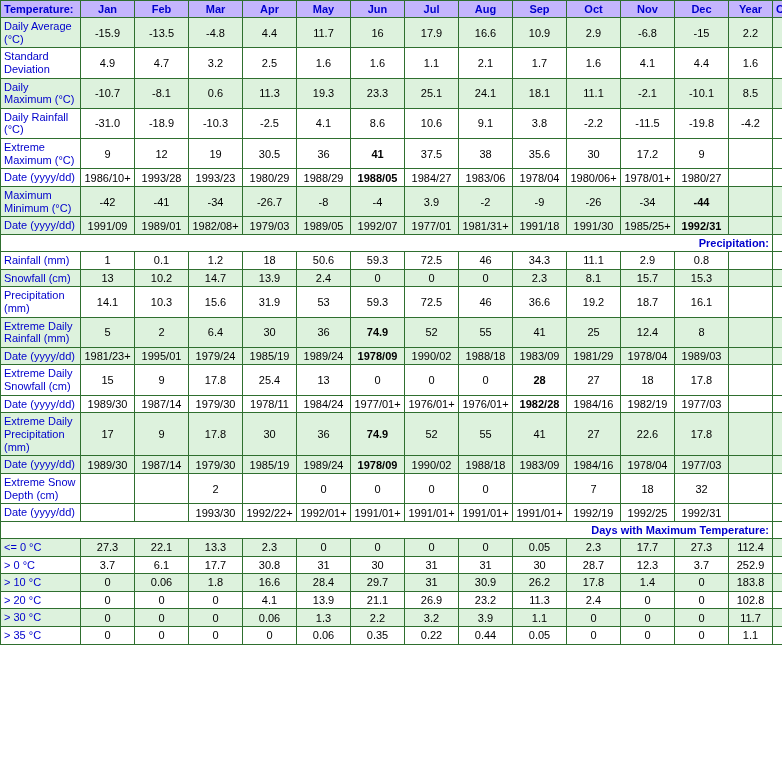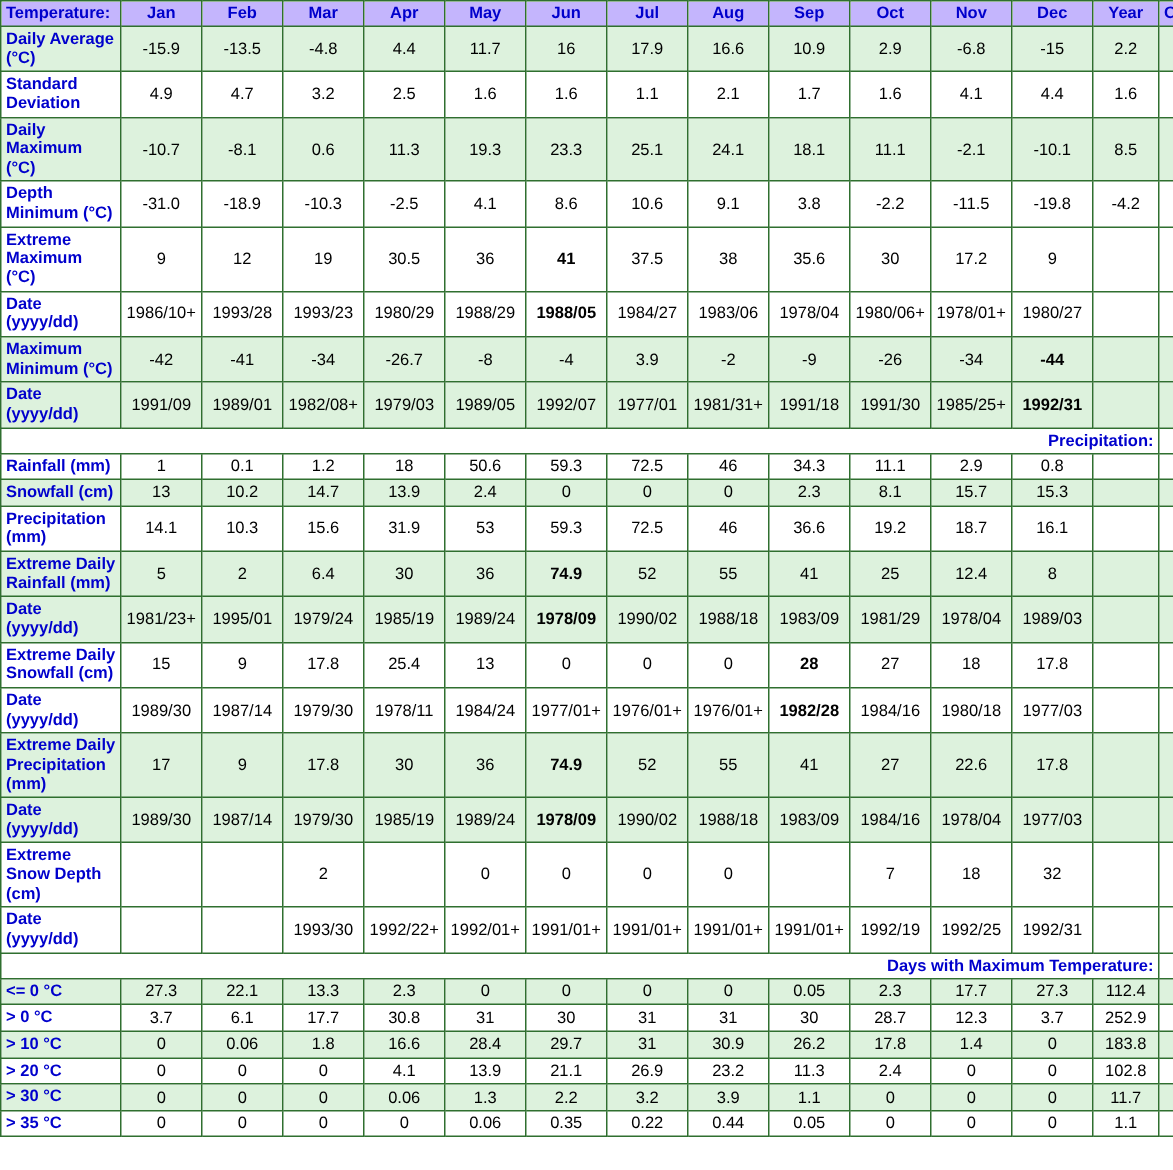--- a/index.html
+++ b/index.html
@@ -37,21 +37,21 @@
     font-weight: bold;
     text-align: center;
     font-size: 11px;
   }
   .hdr.left {
     text-align: left;
     color: #0000cc;
   }
   .rowlabel {
     color: #0000cc;
-    font-weight: bold;
+    font-weight: normal;
     text-align: left;
     background: #ffffff;
     line-height: 1.15;
   }
   .section {
     color: #0000cc;
     font-weight: bold;
     text-align: right;
     background: #ffffff;
   }
@@ -151,21 +151,21 @@
         <td class="val">25.1</td>
         <td class="val">24.1</td>
         <td class="val">18.1</td>
         <td class="val">11.1</td>
         <td class="val">-2.1</td>
         <td class="val">-10.1</td>
         <td class="val">8.5</td>
         <td class="code">D</td>
       </tr>
       <tr class="plain">
-        <td class="rowlabel">Depth Minimum (°C)</td>
+        <td class="rowlabel">Daily Rainfall (°C)</td>
         <td class="val">-31.0</td>
         <td class="val">-18.9</td>
         <td class="val">-10.3</td>
         <td class="val">-2.5</td>
         <td class="val">4.1</td>
         <td class="val">8.6</td>
         <td class="val">10.6</td>
         <td class="val">9.1</td>
         <td class="val">3.8</td>
         <td class="val">-2.2</td>
@@ -352,21 +352,21 @@
         <td class="val">1989/30</td>
         <td class="val">1987/14</td>
         <td class="val">1979/30</td>
         <td class="val">1978/11</td>
         <td class="val">1984/24</td>
         <td class="val">1977/01+</td>
         <td class="val">1976/01+</td>
         <td class="val">1976/01+</td>
         <td class="val bold">1982/28</td>
         <td class="val">1984/16</td>
-        <td class="val">1980/18</td>
+        <td class="val">1982/19</td>
         <td class="val">1977/03</td>
         <td class="val"></td>
         <td class="code"></td>
       </tr>
       <tr class="shade">
         <td class="rowlabel">Extreme Daily Precipitation (mm)</td>
         <td class="val">17</td>
         <td class="val">9</td>
         <td class="val">17.8</td>
         <td class="val">30</td>

